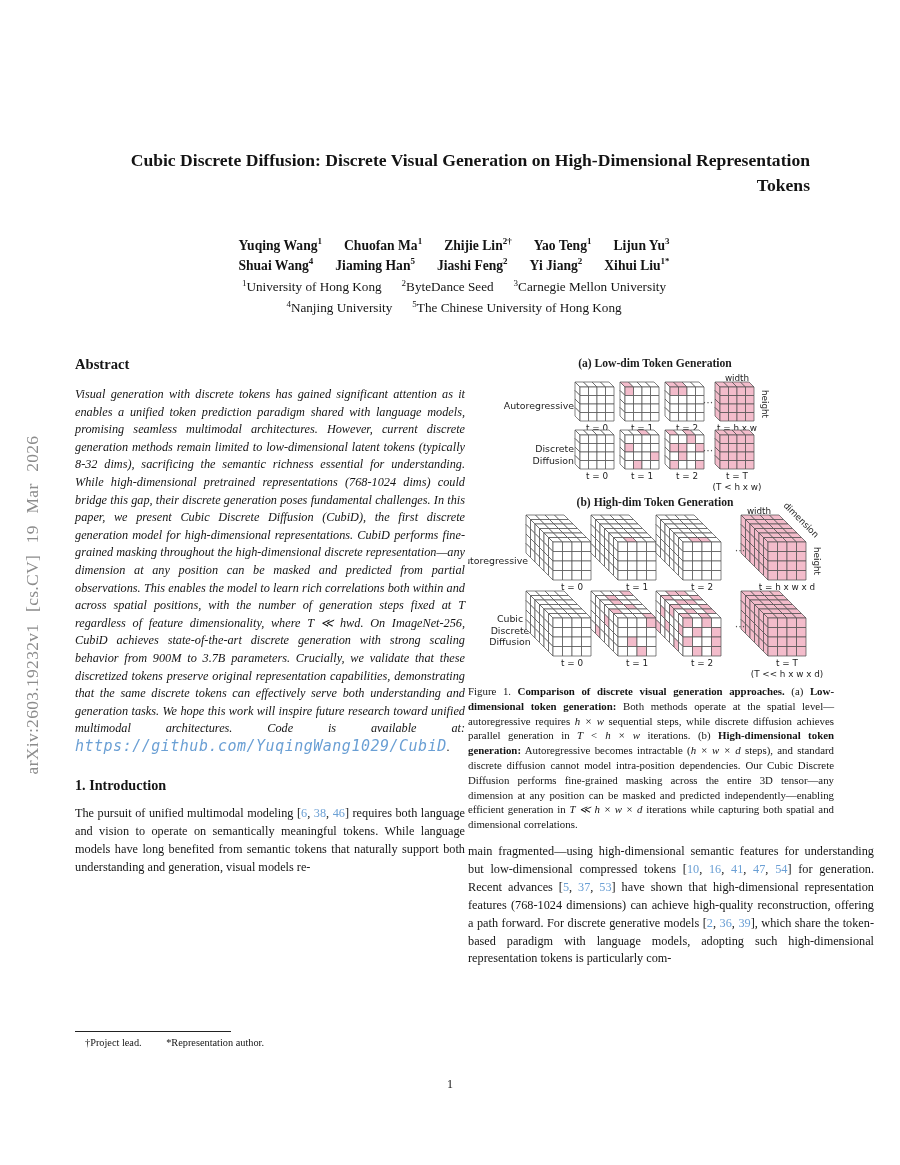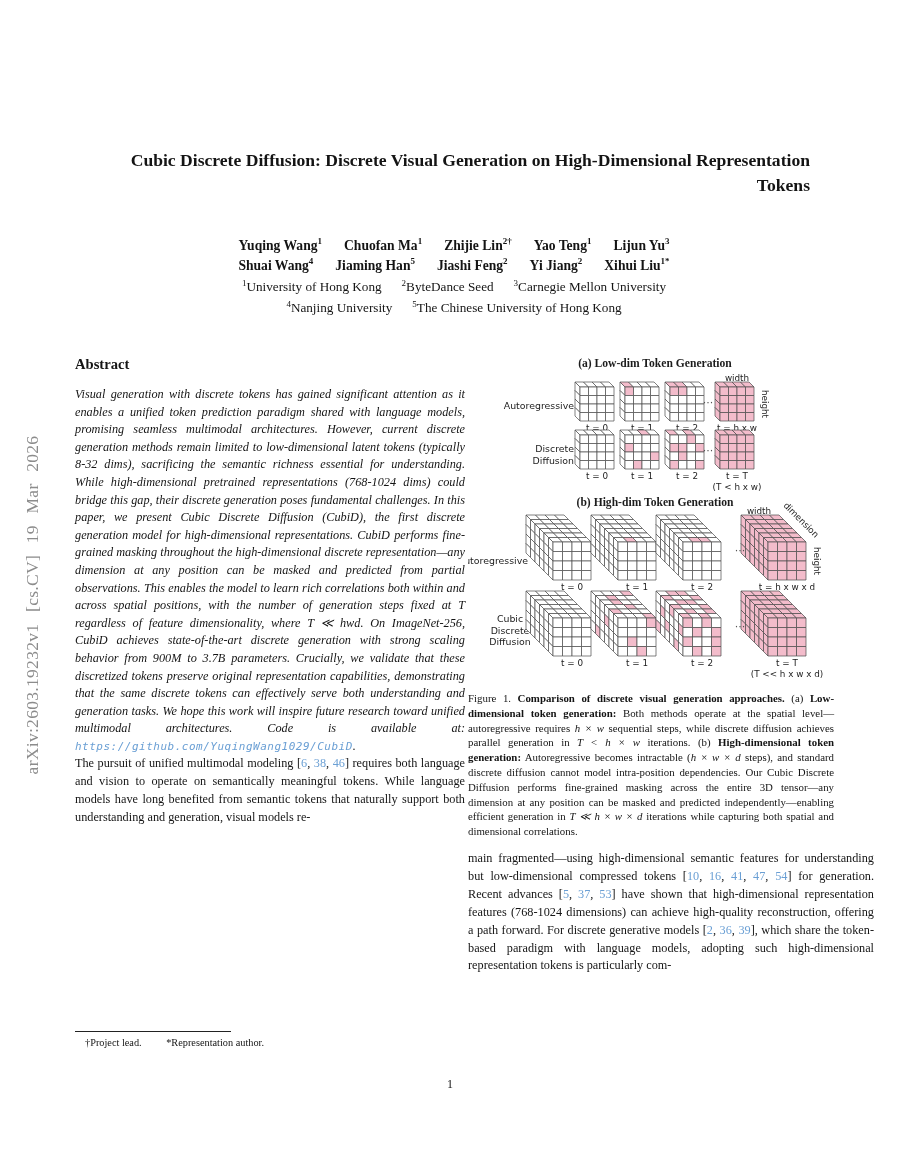--- a/index.html
+++ b/index.html
@@ -16,33 +16,33 @@
   .author-line{font-size:13.6px;font-weight:bold;line-height:20px;}
   .author{margin:0 11px;}
   .affil-line{font-size:13.2px;line-height:21px;}
   .affil{margin:0 10px;}
   sup{font-size:9px;line-height:0;}
   
   .col-left{position:absolute;left:75px;top:356px;width:390px;}
   .col-right{position:absolute;left:468px;top:352px;width:406px;}
   .abstract-heading{font-weight:bold;font-size:14.6px;margin:0 0 13px 0;}
   .abstract-body{font-style:italic;font-size:12.25px;line-height:17.6px;text-align:justify;}
-  .r-url{font-family:"DejaVu Sans Mono", monospace;color:#6a9fd4;font-size:11px;letter-spacing:.5px;}
+  .r-url{font-family:"DejaVu Sans Mono", monospace;color:#6a9fd4;font-size:15px;letter-spacing:.5px;}
   .r-l{color:#6a9fd4;}
   .r-b{font-weight:bold;}
   .r-m{font-style:italic;}
   .section-heading{font-weight:bold;font-size:14.2px;margin:21px 0 11px 0;}
   .body-par{font-size:12.25px;line-height:17.9px;text-align:justify;}
   
   .footnote-rule{position:absolute;left:75px;top:1031px;width:156px;border-top:1px solid #222;}
   .footnote{position:absolute;left:85px;top:1037px;width:380px;font-size:10.3px;}
   .footnote .fn2{margin-left:22px;}
   
   .figure-area svg{display:block;}
-  .caption{font-size:10.85px;line-height:14.8px;text-align:justify;width:366px;margin-top:7px;}
+  .caption{font-size:10.85px;line-height:14.8px;text-align:justify;width:366px;}
   
   .page-num{position:absolute;left:0;top:1077px;width:900px;text-align:center;font-size:12px;}
 </style>
 </head>
 <body>
 
 <div class="page">
 
   <div class="arxiv-wrap">
     <div class="arxiv-text">arXiv:2603.19232v1  [cs.CV]  19 Mar 2026</div>
@@ -55,20 +55,21 @@
   <div class="authors-block">
     <div class="author-line" id="authors-line1"><span class="author">Yuqing Wang<sup>1</sup></span><span class="author">Chuofan Ma<sup>1</sup></span><span class="author">Zhijie Lin<sup>2†</sup></span><span class="author">Yao Teng<sup>1</sup></span><span class="author">Lijun Yu<sup>3</sup></span></div>
     <div class="author-line" id="authors-line2"><span class="author">Shuai Wang<sup>4</sup></span><span class="author">Jiaming Han<sup>5</sup></span><span class="author">Jiashi Feng<sup>2</sup></span><span class="author">Yi Jiang<sup>2</sup></span><span class="author">Xihui Liu<sup>1*</sup></span></div>
     <div class="affil-line" id="affil-line1"><span class="affil"><sup>1</sup>University of Hong Kong</span><span class="affil"><sup>2</sup>ByteDance Seed</span><span class="affil"><sup>3</sup>Carnegie Mellon University</span></div>
     <div class="affil-line" id="affil-line2"><span class="affil"><sup>4</sup>Nanjing University</span><span class="affil"><sup>5</sup>The Chinese University of Hong Kong</span></div>
   </div>
 
   <div class="col-left">
     <div class="abstract-heading">Abstract</div>
     <div class="abstract-body"><span>Visual generation with discrete tokens has gained significant attention as it enables a unified token prediction paradigm shared with language models, promising seamless multimodal architectures. However, current discrete generation methods remain limited to low-dimensional latent tokens (typically 8-32 dims), sacrificing the semantic richness essential for understanding. While high-dimensional pretrained representations (768-1024 dims) could bridge this gap, their discrete generation poses fundamental challenges. In this paper, we present Cubic Discrete Diffusion (CubiD), the first discrete generation model for high-dimensional representations. CubiD performs fine-grained masking throughout the high-dimensional discrete representation—any dimension at any position can be masked and predicted from partial observations. This enables the model to learn rich correlations both within and across spatial positions, with the number of generation steps fixed at T regardless of feature dimensionality, where T ≪ hwd. On ImageNet-256, CubiD achieves state-of-the-art discrete generation with strong scaling behavior from 900M to 3.7B parameters. Crucially, we validate that these discretized tokens preserve original representation capabilities, demonstrating that the same discrete tokens can effectively serve both understanding and generation tasks. We hope this work will inspire future research toward unified multimodal architectures. Code is available at: </span><span class="r-url">https://github.com/YuqingWang1029/CubiD</span><span>.</span></div>
+    <div class="section-heading">1. Introduction</div>
     <div class="body-par"><span>The pursuit of unified multimodal modeling [</span><span class="r-l">6</span><span>, </span><span class="r-l">38</span><span>, </span><span class="r-l">46</span><span>] requires both language and vision to operate on semantically meaningful tokens. While language models have long benefited from semantic tokens that naturally support both understanding and generation, visual models re-</span></div>
   </div>
 
   <div class="col-right figure-area">
     <svg id="panel-a" width="406" height="140">
         <text x="187" y="15" font-size="11.6" font-family="&quot;Liberation Serif&quot;, serif" fill="#1c1c1c" text-anchor="middle" font-weight="bold">(a) Low-dim Token Generation</text>
         <text x="106" y="57" font-size="9.4" font-family="&quot;DejaVu Sans&quot;, sans-serif" fill="#1c1c1c" text-anchor="end">Autoregressive</text>
         <polygon points="112,35 112,43.5 107,38.5 107,30" fill="#fff" stroke="#4a4a4a" stroke-width="0.7"></polygon>
         <polygon points="112,43.5 112,52 107,47 107,38.5" fill="#fff" stroke="#4a4a4a" stroke-width="0.7"></polygon>
         <polygon points="112,52 112,60.5 107,55.5 107,47" fill="#fff" stroke="#4a4a4a" stroke-width="0.7"></polygon>

